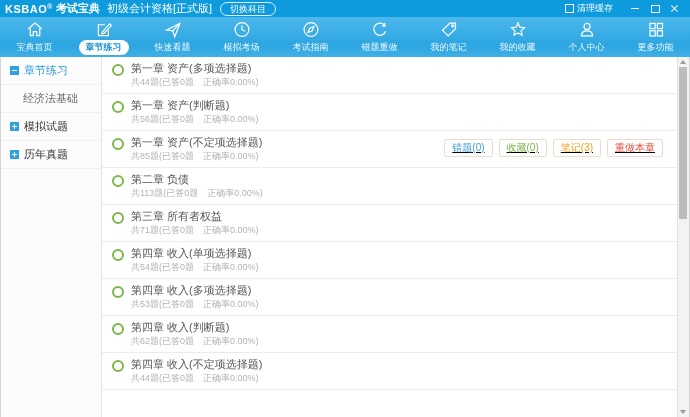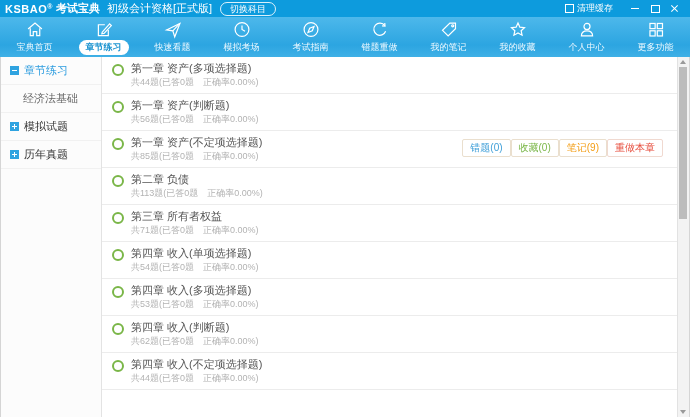--- a/index.html
+++ b/index.html
@@ -42,21 +42,21 @@
   .sq::before{content:"";position:absolute;width:5px;height:1px;background:#fff;}
   .sq.plus::after{content:"";position:absolute;width:1px;height:5px;background:#fff;}
 
   
   .main{flex:1;background:#fff;overflow:hidden;}
   .row{height:32px;border-bottom:1px solid #ececec;padding:4px 0 0 10px;display:flex;align-items:flex-start;position:relative;box-sizing:content-box;cursor:pointer;}
   .dot{width:8px;height:8px;border:2px solid #7ab648;border-radius:50%;margin:3px 7px 0 0;flex:none;background:#fff;}
   .rowtext{display:flex;flex-direction:column;}
   .rtitle{font-size:11px;color:#555;line-height:15px;}
   .rstats{font-size:9px;color:#b3b3b3;line-height:13px;}
-  .actions{position:absolute;right:14px;top:8px;display:flex;}
+  .actions{position:absolute;right:14px;top:8px;display:flex;gap:6px;text-decoration:underline;}
   .btn{border:1px solid #eadfce;background:#fff;border-radius:2px;font-size:10px;padding:2px 7px;line-height:12px;white-space:nowrap;cursor:pointer;}
   .b-wrong{color:#3f9fd8;}
   .b-fav{color:#7ab648;}
   .b-note{color:#f39c12;}
   .b-redo{color:#e74c3c;border-color:#f0d9d0;}
 
   
   .scrollbar{width:11px;background:#f3f3f3;border-left:1px solid #e2e2e2;position:relative;flex:none;}
   .arr{position:absolute;left:2px;width:0;height:0;border-left:3px solid transparent;border-right:3px solid transparent;cursor:pointer;}
   .arr.up{top:3px;border-bottom:4px solid #9a9a9a;}
@@ -226,21 +226,21 @@
 
       <div class="row">
         <span class="dot"></span>
         <div class="rowtext">
           <div class="rtitle">第一章 资产(不定项选择题)</div>
           <div class="rstats">共85题(已答0题　正确率0.00%)</div>
         </div>
         <div class="actions">
           <span class="btn b-wrong">错题(0)</span>
           <span class="btn b-fav">收藏(0)</span>
-          <span class="btn b-note">笔记(9)</span>
+          <span class="btn b-note">笔记(3)</span>
           <span class="btn b-redo">重做本章</span>
         </div>
       </div>
 
       <div class="row">
         <span class="dot"></span>
         <div class="rowtext">
           <div class="rtitle">第二章 负债</div>
           <div class="rstats">共113题(已答0题　正确率0.00%)</div>
         </div>

